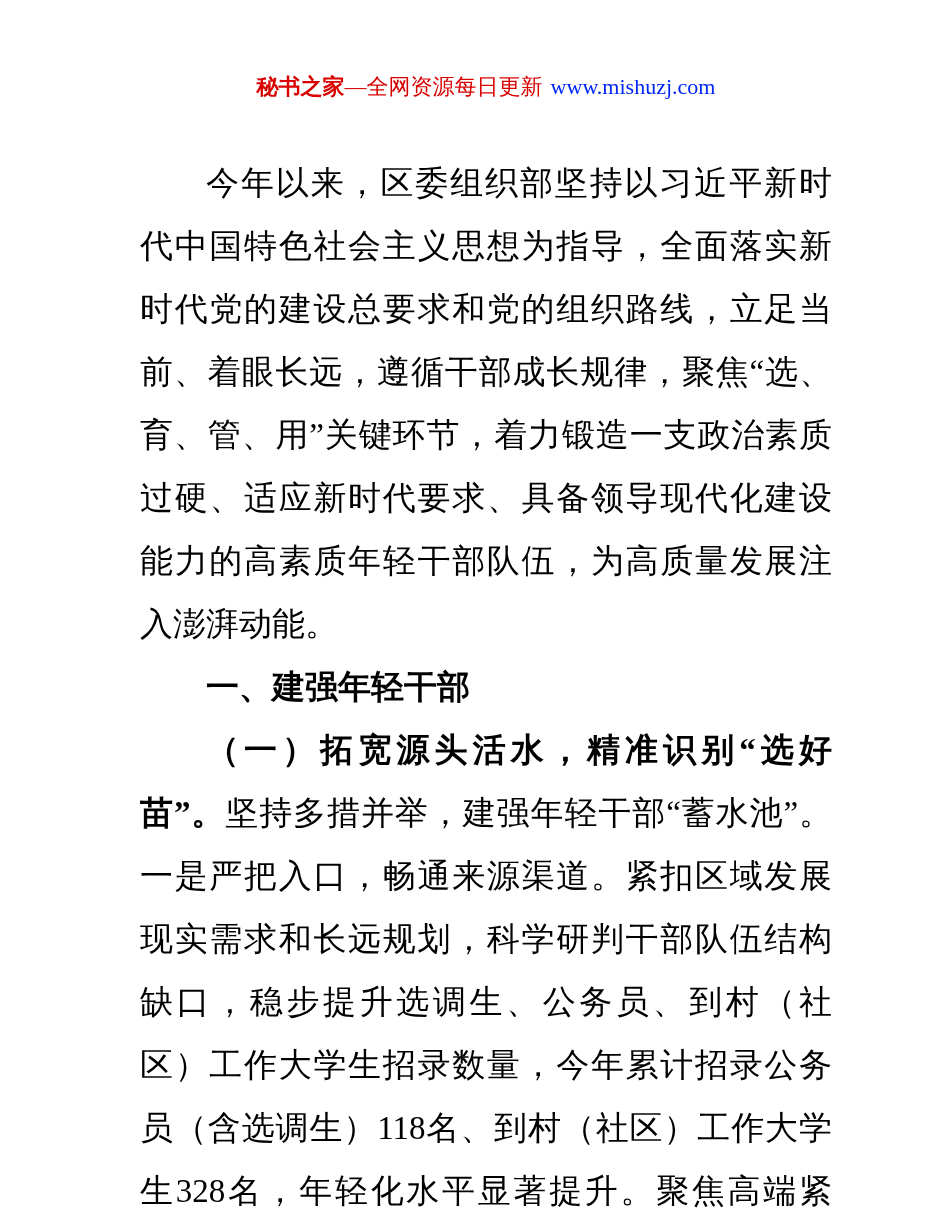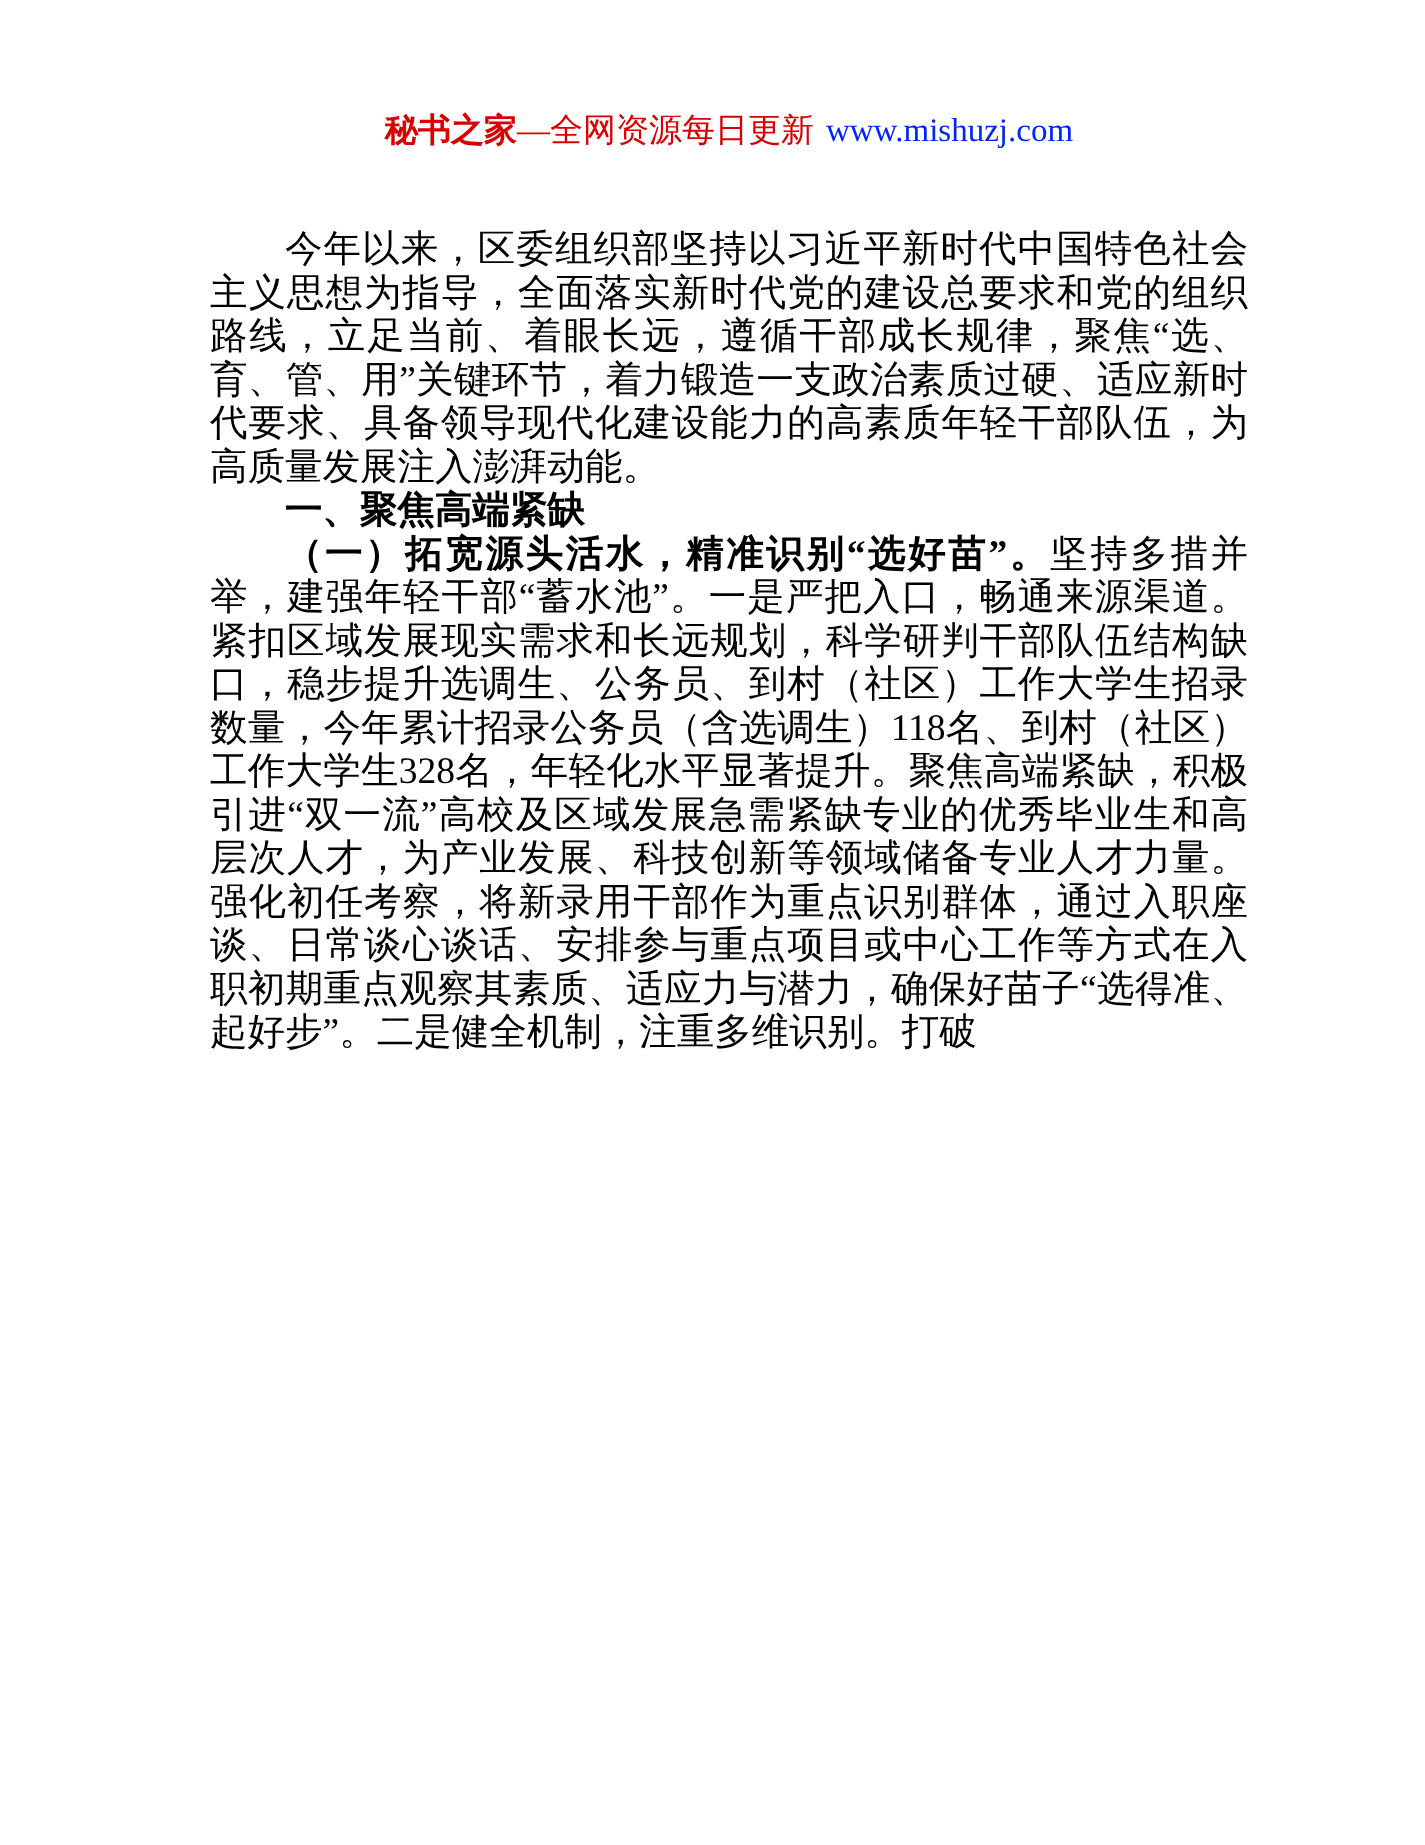--- a/index.html
+++ b/index.html
@@ -39,22 +39,22 @@
     cursor: pointer;
   }
   .doc-title {
     font-size: 31px;
     font-weight: bold;
     text-align: center;
     line-height: 56px;
     margin: 0 0 24px 0;
   }
   .doc-body .para {
-    font-size: 25px;
-    line-height: 29px;
+    font-size: 33px;
+    line-height: 63px;
     text-align: justify;
     text-indent: 2em;
     margin: 0;
   }
   .doc-body .para .run-bold {
     font-weight: bold;
   }
   .doc-body .para.heading {
     font-weight: bold;
   }
@@ -64,17 +64,17 @@
 
 <div class="page">
 
   <div class="site-header">
     <span class="brand">秘书之家</span><span class="tagline">—全网资源每日更新</span><a class="url">www.mishuzj.com</a>
   </div>
 
 
   <div class="doc-body" id="doc-body">
       <p class="para"><span class="run">今年以来，区委组织部坚持以习近平新时代中国特色社会主义思想为指导，全面落实新时代党的建设总要求和党的组织路线，立足当前、着眼长远，遵循干部成长规律，聚焦“选、育、管、用”关键环节，着力锻造一支政治素质过硬、适应新时代要求、具备领导现代化建设能力的高素质年轻干部队伍，为高质量发展注入澎湃动能。</span></p>
-      <p class="para heading"><span class="run-bold">一、聚焦高端紧缺</span></p>
+      <p class="para heading"><span class="run-bold">一、建强年轻干部</span></p>
       <p class="para"><span class="run-bold">（一）拓宽源头活水，精准识别“选好苗”。</span><span class="run">坚持多措并举，建强年轻干部“蓄水池”。一是严把入口，畅通来源渠道。紧扣区域发展现实需求和长远规划，科学研判干部队伍结构缺口，稳步提升选调生、公务员、到村（社区）工作大学生招录数量，今年累计招录公务员（含选调生）118名、到村（社区）工作大学生328名，年轻化水平显著提升。聚焦高端紧缺，积极引进“双一流”高校及区域发展急需紧缺专业的优秀毕业生和高层次人才，为产业发展、科技创新等领域储备专业人才力量。强化初任考察，将新录用干部作为重点识别群体，通过入职座谈、日常谈心谈话、安排参与重点项目或中心工作等方式在入职初期重点观察其素质、适应力与潜力，确保好苗子“选得准、起好步”。二是健全机制，注重多维识别。打破</span></p>
     </div>
 
 </div>
 
 </body></html>

